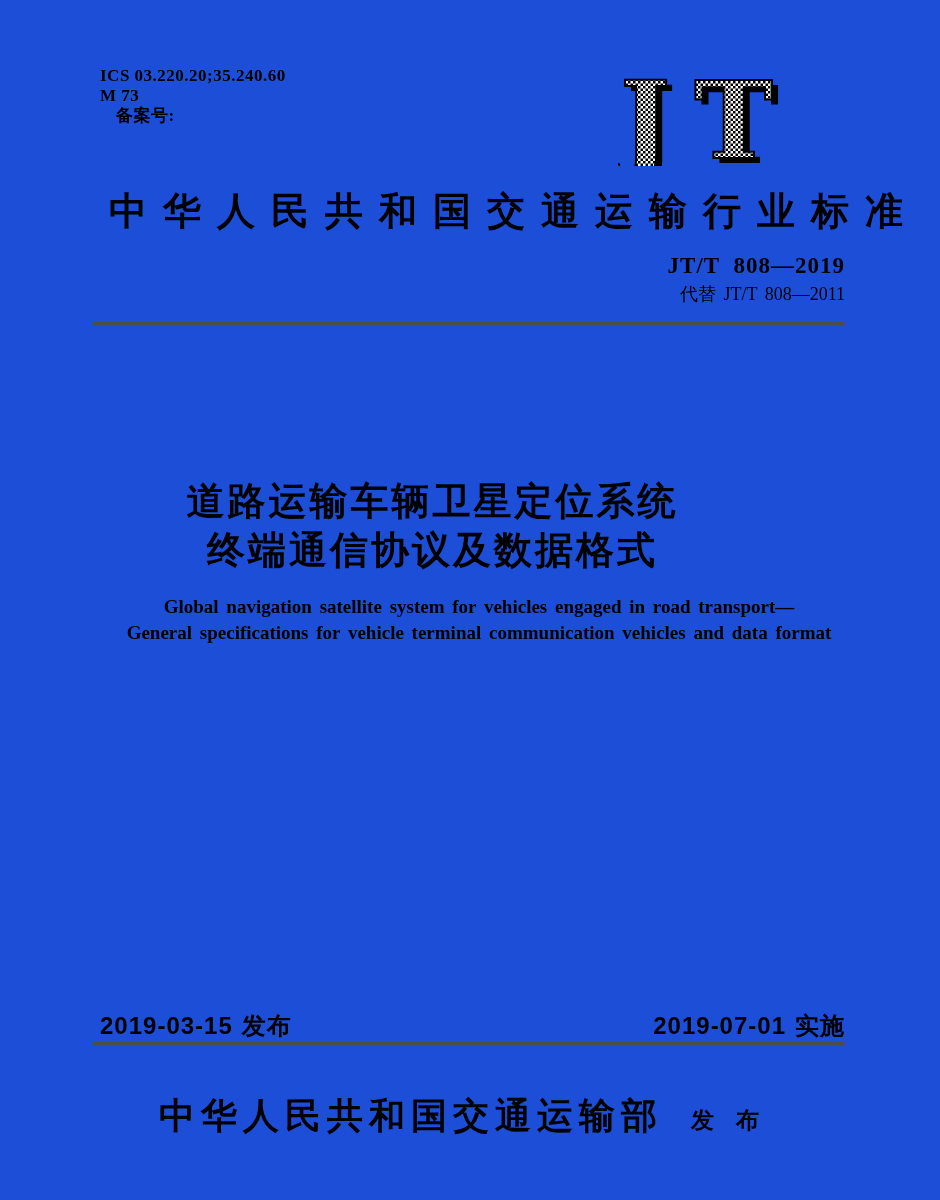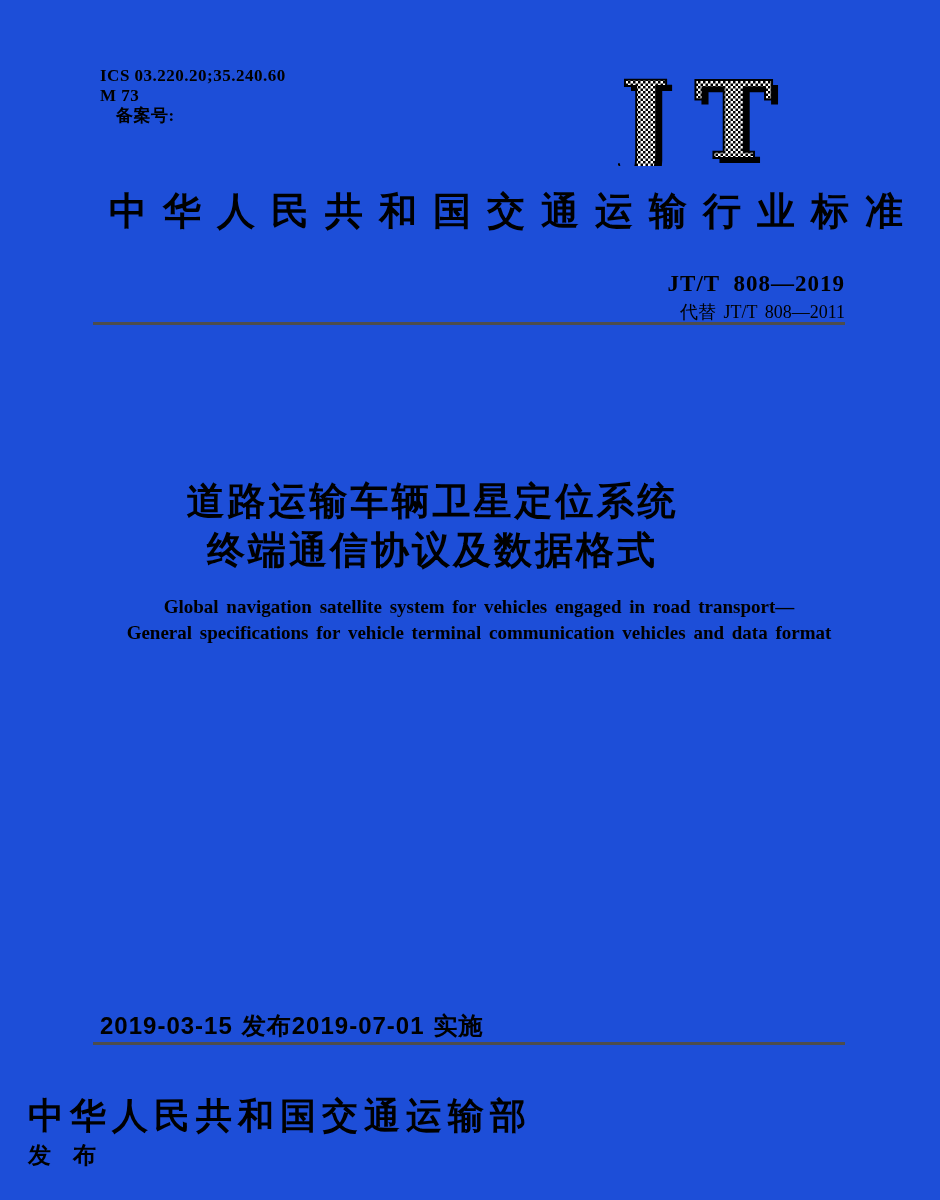--- a/index.html
+++ b/index.html
@@ -32,21 +32,21 @@
 
   
   .category-title {
     position: absolute; left: 93px; width: 752px; top: 188px;
     font-size: 38px; font-weight: bold; letter-spacing: 16px;
     text-indent: 16px; text-align: center; white-space: nowrap;
     line-height: 46px;
   }
 
   
-  .code-block { position: absolute; right: 95px; top: 252px; text-align: right; margin-top: 18px; }
+  .code-block { position: absolute; right: 95px; top: 252px; text-align: right; }
   .std-code { font-size: 23px; font-weight: bold; line-height: 28px; word-spacing: 7px; letter-spacing: 1px; }
   .std-replaces { font-size: 18px; line-height: 24px; margin-top: 2px; word-spacing: 3px; }
 
   .rule { position: absolute; left: 93px; width: 752px; height: 3px; background: #4d4d4d; }
   .rule-top { top: 322px; }
   .rule-bottom { top: 1042px; }
 
   
   .doc-title {
     position: absolute; left: 0; width: 865px; top: 477px;
@@ -60,30 +60,30 @@
   .doc-title-en {
     position: absolute; left: 79px; width: 800px; top: 594px;
     text-align: center;
     font-size: 19px; font-weight: bold; line-height: 26px;
     word-spacing: 3px;
   }
 
   
   .dates {
     position: absolute; left: 100px; width: 745px; top: 1010px;
-    display: flex; align-items: baseline;
+    display: flex; justify-content: space-between; align-items: baseline;
     font-family: "Liberation Sans", "DejaVu Sans", sans-serif;
     font-size: 24px; font-weight: bold; letter-spacing: 1px;
   }
   .date-label { margin-left: 9px; }
 
   
   .issuer-row {
     position: absolute; left: 0; width: 940px; top: 1092px;
-    display: flex; justify-content: center; align-items: baseline; flex-direction: column;
+    display: flex; justify-content: center; align-items: baseline;
   }
   .issuer {
     font-size: 36px; font-weight: bold; letter-spacing: 6px; line-height: 48px;
     white-space: nowrap;
   }
   .publish-label {
     font-size: 23px; font-weight: bold; letter-spacing: 22px;
     margin-left: 28px; white-space: nowrap;
   }
 </style>

